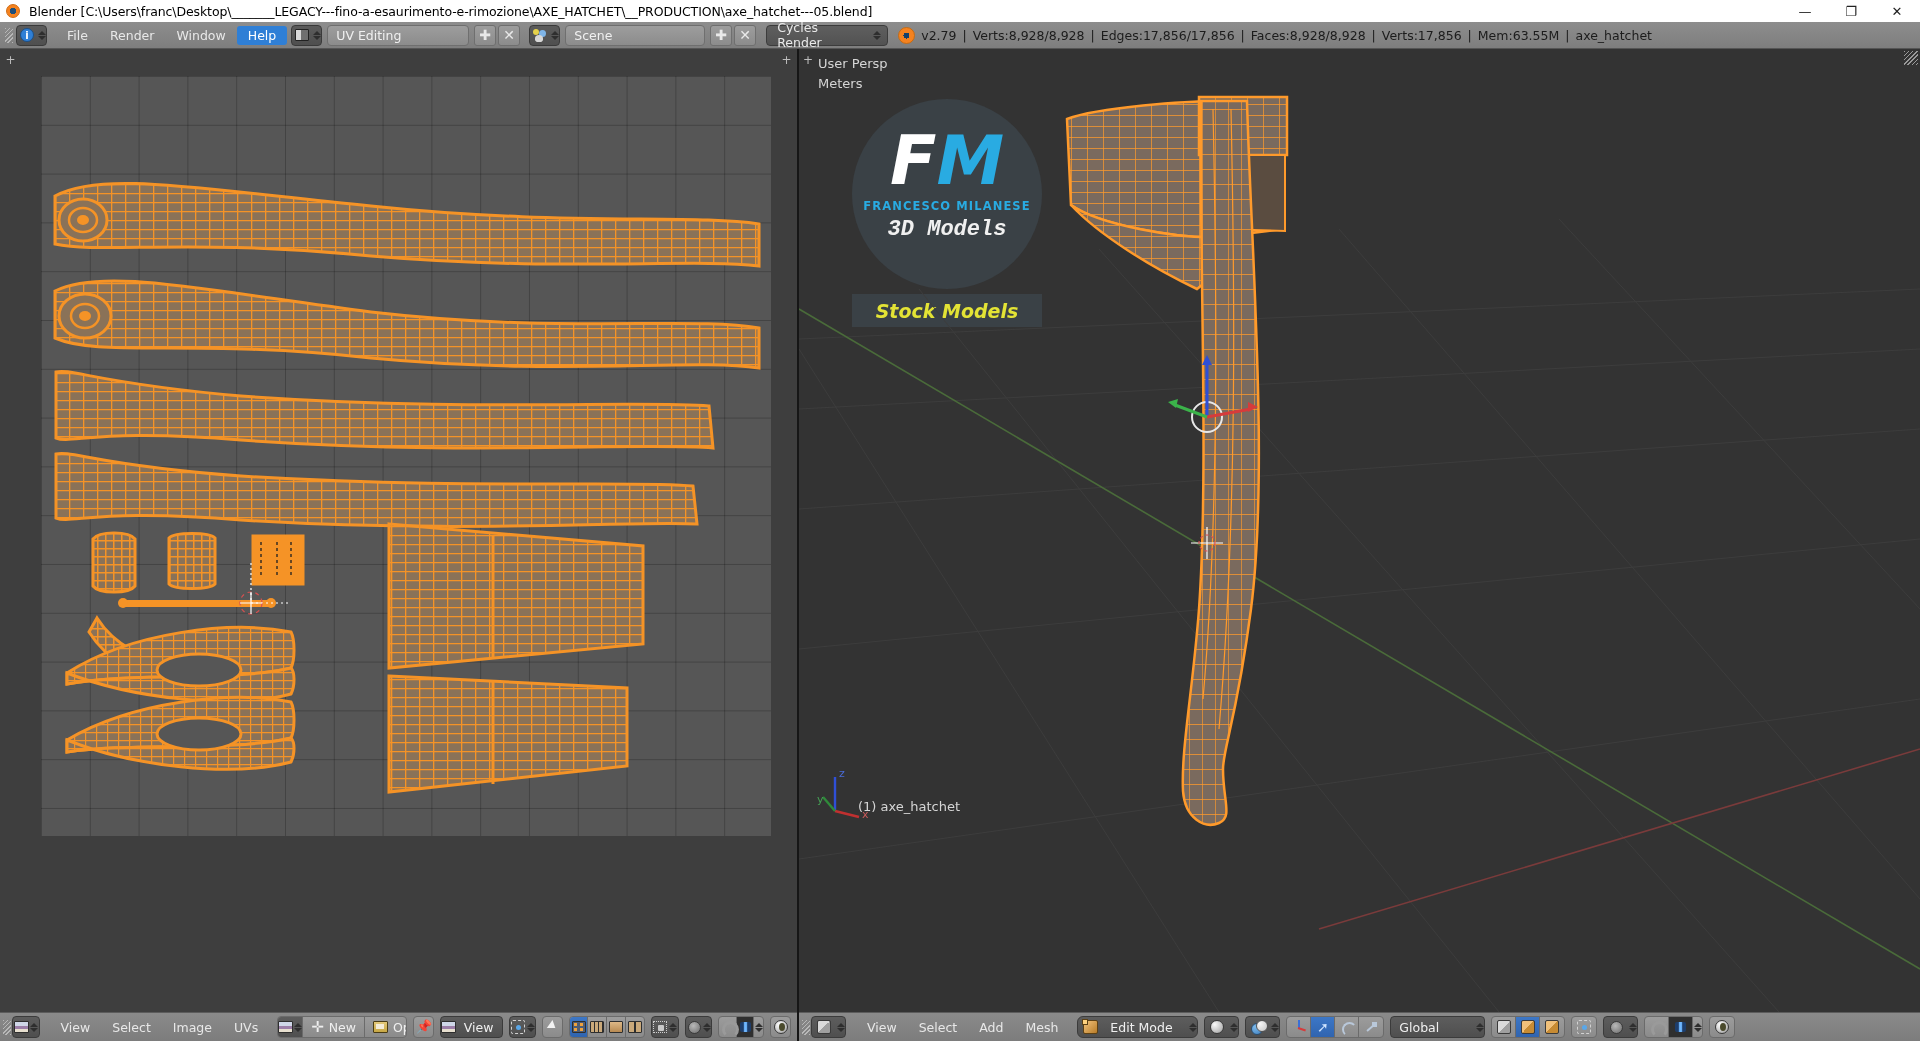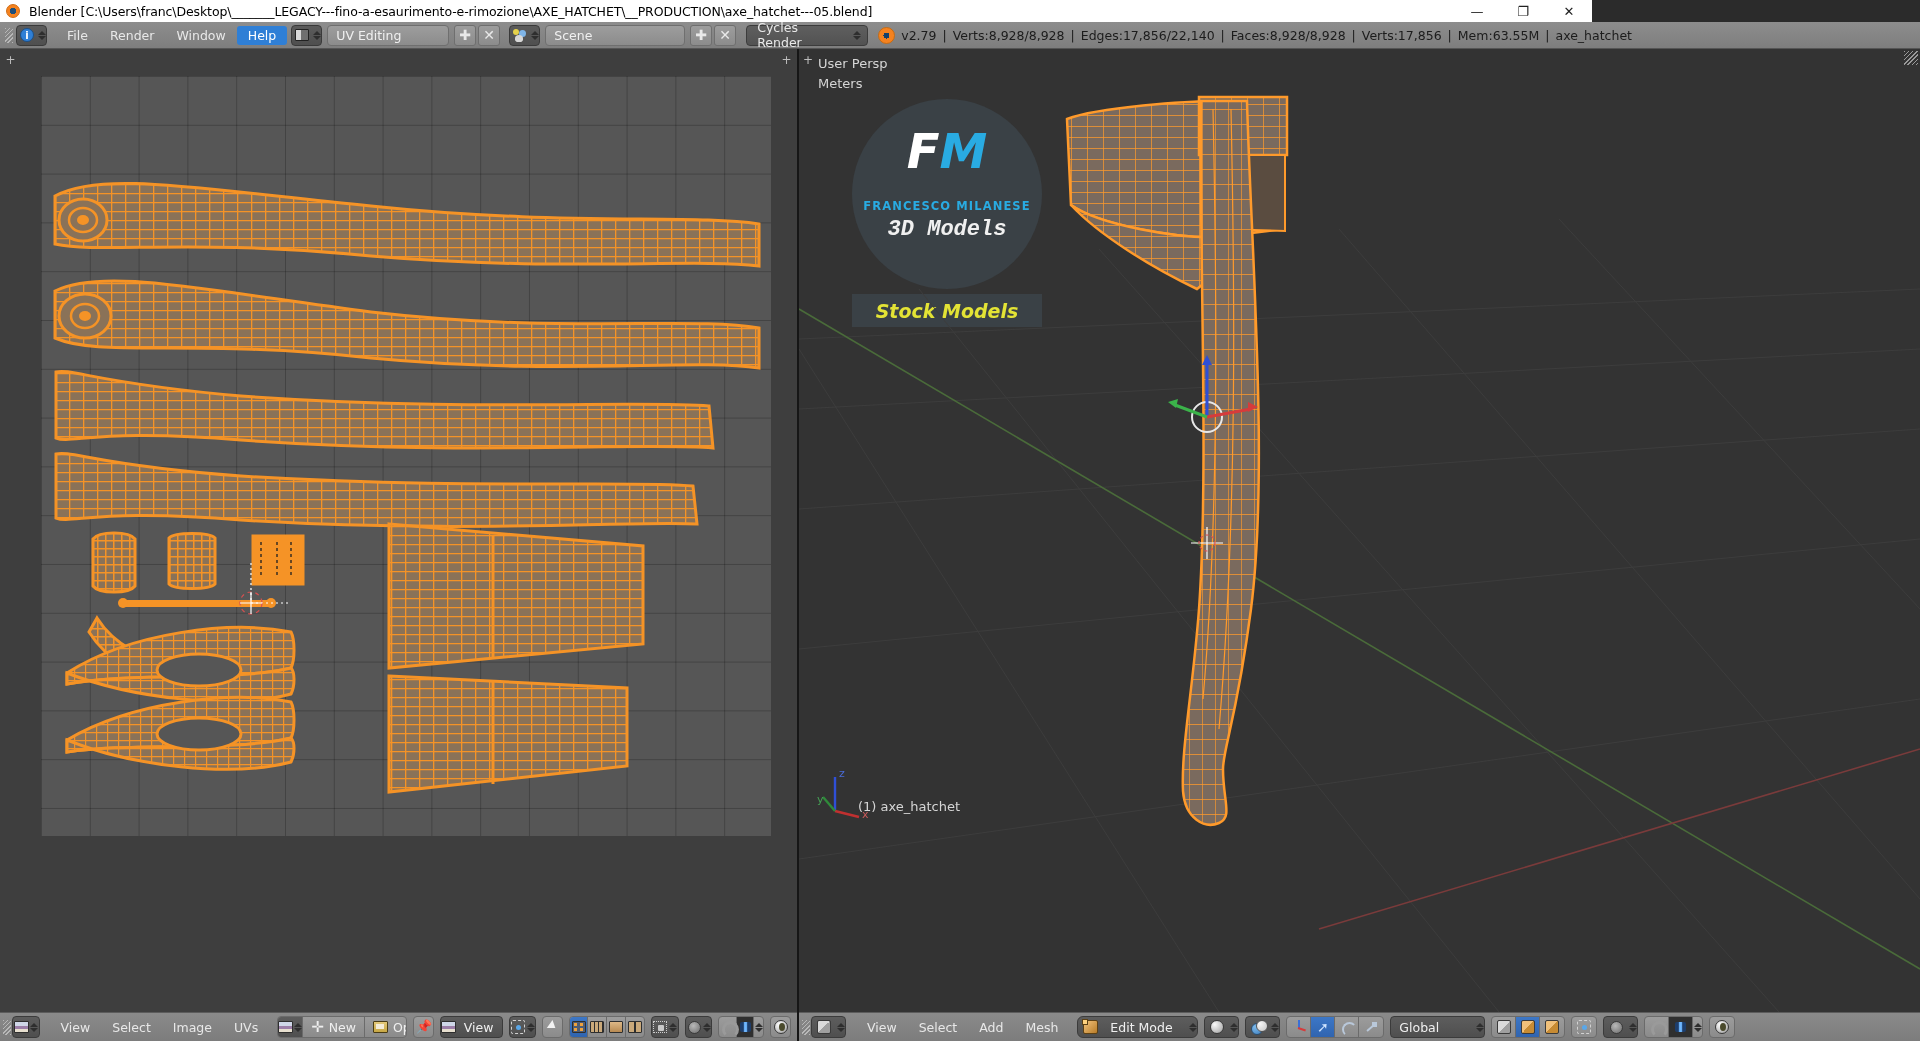--- a/index.html
+++ b/index.html
@@ -6,21 +6,21 @@
   html, body {
     width: 1920px; height: 1041px;
     background: #2b2b2b;
     font-family: "DejaVu Sans", sans-serif;
     overflow: hidden;
   }
   #app { position: relative; width: 1920px; height: 1041px; }
 
   
   .titlebar {
-    position: absolute; left:0; top:0; width:1592px; height:22px;
+    position: absolute; left:0; top:0; width:1920px; height:22px;
     background: #ffffff; display:flex; align-items:center;
   }
   .titlebar .tb-icon { width:20px; height:20px; margin-left:3px; position:relative; }
   .tb-icon .ring {
     position:absolute; left:3px; top:3px; width:14px; height:14px; border-radius:50%;
     background: radial-gradient(circle at 50% 50%, #1f4e79 0 3px, #f5821f 3px 7px);
     border:1px solid #d06b12;
   }
   .titlebar .tb-title {
     margin-left:6px; font-size:12.5px; color:#000; white-space:nowrap;
@@ -122,21 +122,21 @@
   #vp-units { left:19px; top:27px; }
   #vp-objname { left:59px; top:750px; font-size:13px; }
 
   
   #watermark { position:absolute; left:53px; top:50px; width:190px; height:230px; }
   #wm-circle {
     position:absolute; left:0; top:0; width:190px; height:190px; border-radius:50%;
     background:#3a4146;
   }
   #wm-fm { position:absolute; left:0; top:28px; width:190px; text-align:center;
-    font-size:48px; font-weight:bold; font-style:italic; line-height:1;
+    font-size:68px; font-weight:bold; font-style:italic; line-height:1;
     font-family:"DejaVu Sans", sans-serif; }
   #wm-fm .f { color:#ffffff; }
   #wm-fm .m { color:#29abe2; }
   #wm-sub  { position:absolute; left:0; top:100px; width:190px; text-align:center;
     font-size:11.5px; color:#29abe2; letter-spacing:1.1px; font-weight:600; }
   #wm-3d   { position:absolute; left:0; top:118px; width:190px; text-align:center;
     font-size:22px; color:#f0f0f0; font-style:italic; font-weight:600;font-family:Liberation Mono, monospace; }
   #wm-stock {
     position:absolute; left:0px; top:195px; width:190px; height:33px;
     background:#3a4146; display:flex; align-items:center; justify-content:center;
@@ -268,21 +268,21 @@
     <div class="widget dark">
       <div class="icon-box">
         <div style="width:14px;height:12px;border:1px solid #222;border-radius:1px;
              background:linear-gradient(90deg,#d8d8d8 0 45%,#6f6f6f 45% 100%);"></div>
       </div>
       <div class="spinner">
           <i class="up"></i>
           <i class="down"></i>
         </div>
     </div>
-    <div class="field" style="width:122px;">
+    <div class="field" style="width:142px;">
       <span class="lbl">UV Editing</span>
     </div>
     <div class="sq-btn">✚</div>
     <div class="sq-btn" style="margin-right:9px;">✕</div>
 
     <div class="widget dark">
       <div class="icon-box">
         <div style="width:14px;height:13px;position:relative;">
           <span style="position:absolute;left:0;top:0;width:6px;height:6px;border-radius:50%;background:#e6d24a;"></span>
           <span style="position:absolute;left:6px;top:1px;width:7px;height:7px;border-radius:50%;background:#7fb5e8;"></span>
@@ -307,21 +307,21 @@
           <i class="down"></i>
         </span>
     </div>
 
     <div class="statusline">
       <span class="mini-logo"></span>
       <span>v2.79</span>
       <span>|</span>
       <span>Verts:8,928/8,928</span>
       <span>|</span>
-      <span>Edges:17,856/22,140</span>
+      <span>Edges:17,856/17,856</span>
       <span>|</span>
       <span>Faces:8,928/8,928</span>
       <span>|</span>
       <span>Verts:17,856</span>
       <span>|</span>
       <span>Mem:63.55M</span>
       <span>|</span>
       <span>axe_hatchet</span>
     </div>
   </div>

